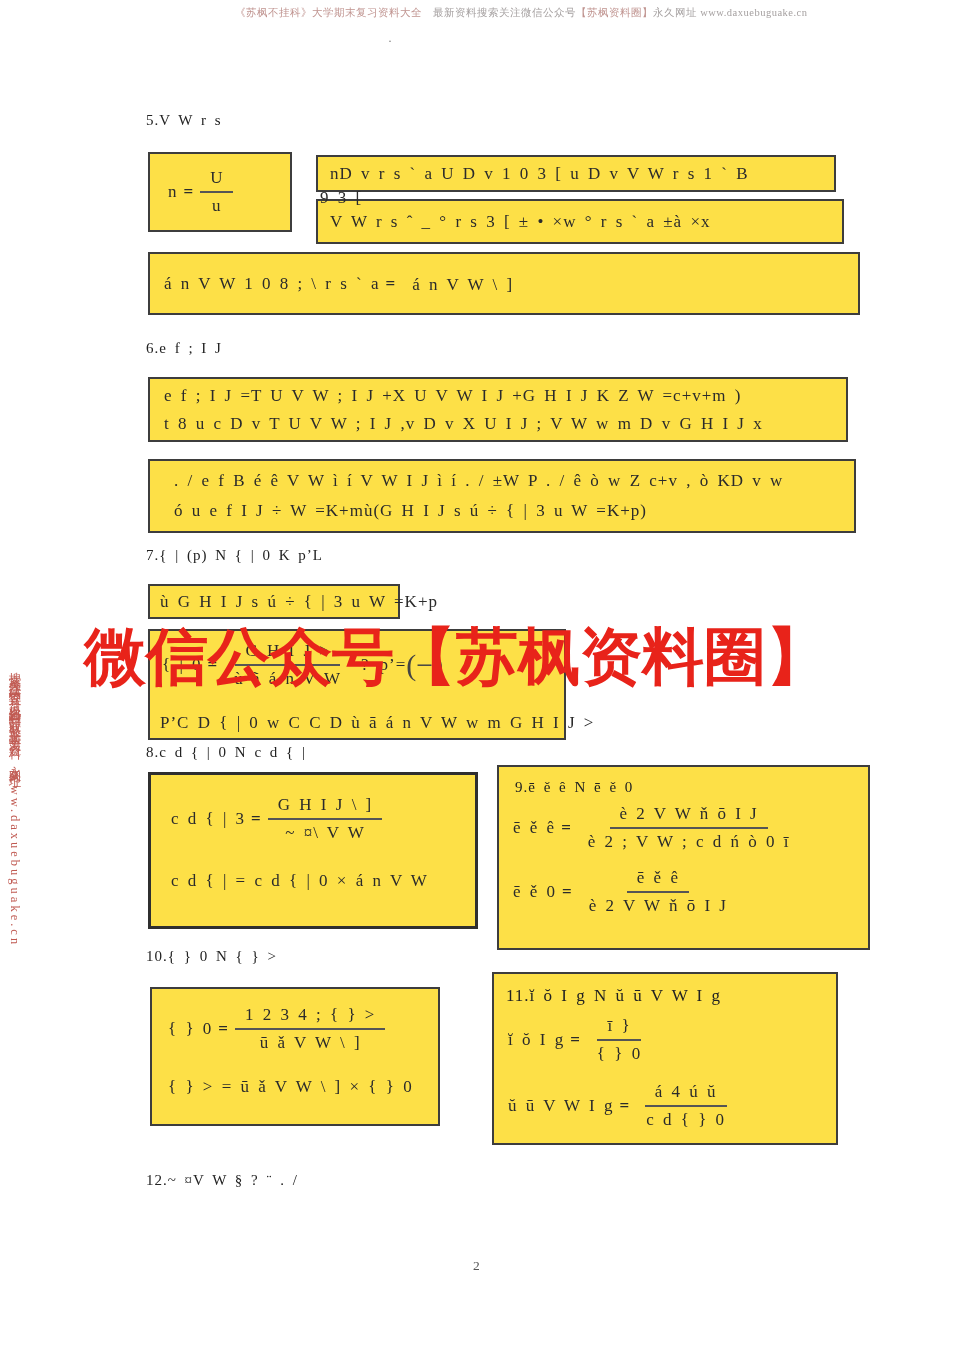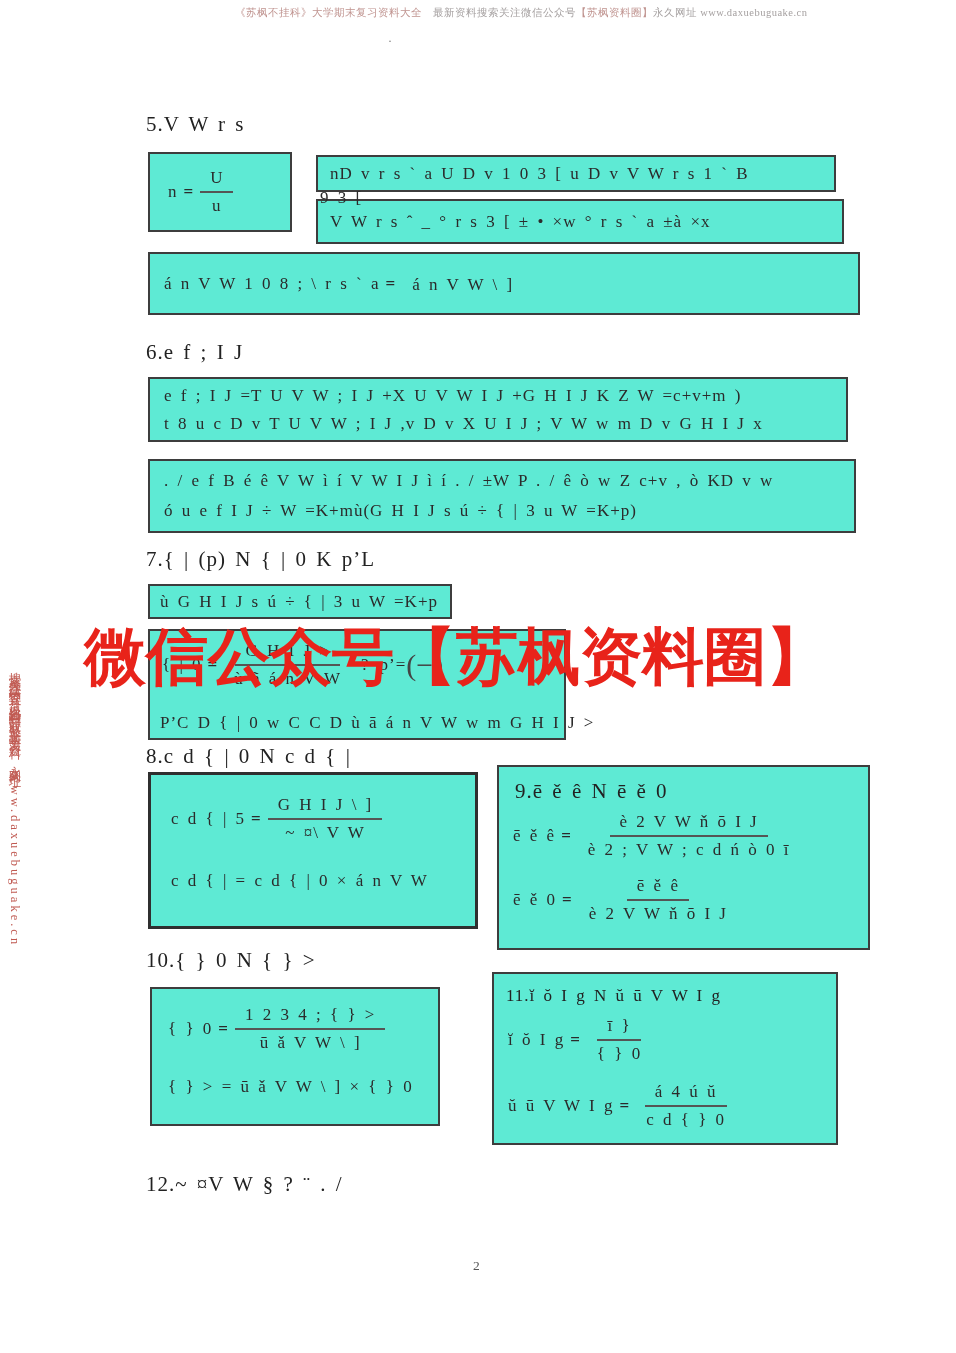--- a/index.html
+++ b/index.html
@@ -2,22 +2,22 @@
 <html><head>
 <meta charset="utf-8">
 <style>
   html,body{margin:0;padding:0;background:#ffffff;}
   .page{position:relative;width:956px;height:1353px;background:#ffffff;overflow:hidden;
         font-family:"Liberation Serif","DejaVu Serif",serif;color:#2b2b2b;}
   .header{position:absolute;left:235px;top:6px;font-size:10.5px;letter-spacing:.5px;white-space:nowrap;}
   .hdr-gray{color:#a5a0a0;}
   .hdr-red{color:#c09490;}
   .stray{position:absolute;left:388px;top:34px;font-size:12px;color:#777;}
-  .heading{position:absolute;font-size:21px;letter-spacing:1px;word-spacing:3px;white-space:nowrap;color:#222;}
-  .box{position:absolute;border:2px solid #3d3d3d;background:#5eead4;box-sizing:border-box;}
+  .heading{position:absolute;font-size:15px;letter-spacing:1px;word-spacing:3px;white-space:nowrap;color:#222;}
+  .box{position:absolute;border:2px solid #3d3d3d;background:#fde047;box-sizing:border-box;}
   .fxtext{font-size:17px;letter-spacing:1px;word-spacing:3px;white-space:nowrap;color:#2b2b2b;}
   .rowflex{display:flex;align-items:center;}
   .frac{display:inline-flex;flex-direction:column;align-items:center;vertical-align:middle;}
   .frac .num{padding:0 10px 3px;border-bottom:2px solid #555;text-align:center;}
   .frac .den{padding:3px 10px 0;text-align:center;}
   .eq{font-weight:bold;margin:0 6px;}
   .overlap{position:absolute;z-index:3;}
   .watermark{position:absolute;left:84px;top:622px;z-index:6;font-size:62px;font-weight:bold;
              color:#e8231a;white-space:nowrap;letter-spacing:0;line-height:1.15;}
   .sidetext{position:absolute;left:6px;top:662px;z-index:6;writing-mode:vertical-rl;
@@ -63,28 +63,28 @@
     </span>
   </div>
 
   <div class="heading" style="left:146px;top:340px">6.e f ; I J</div>
 
   <div class="box two-line" style="left:148px;top:377px;width:700px;height:65px;padding-left:14px;">
     <div class="fxtext" style="line-height:28px">e f ; I J  =T U V W ; I J  +X U V W I J  +G H I J    K Z   W =c+v+m )</div>
     <div class="fxtext" style="line-height:28px">t 8 u c D v T U V W ; I J    ,v   D v X U I J ; V W w   m D v G H I J   x</div>
   </div>
 
-  <div class="box two-line" style="left:148px;top:459px;width:708px;height:74px;padding-left:14px;">
+  <div class="box two-line" style="left:148px;top:459px;width:708px;height:74px;padding-left:24px;">
     <div class="fxtext" style="line-height:30px">. / e f B é ê V W ì í V W I J ì í    . / ±W P . / ê ò   w Z   c+v , ò   KD v w</div>
     <div class="fxtext" style="line-height:30px">ó u    e f I J ÷   W =K+mù(G H I J s ú ÷ {   | 3 u    W =K+p)</div>
   </div>
 
   <div class="heading" style="left:146px;top:547px">7.{ |  (p) N {  | 0 K   p’L</div>
 
-  <div class="box rowflex" style="left:148px;top:584px;width:304px;height:35px;padding-left:10px;">
+  <div class="box rowflex" style="left:148px;top:584px;width:252px;height:35px;padding-left:10px;">
     <span class="fxtext">ù G H I J s ú ÷ {   | 3 u    W =K+p</span>
   </div>
 
   <div class="box" style="left:148px;top:629px;width:418px;height:111px;">
     <div class="rowflex" style="position:absolute;left:12px;top:10px;">
       <span class="fxtext">{  | 0</span>
       <span class="fxtext eq">=</span>
       <span class="frac fxtext">
         <span class="num">G H I J &gt;</span>
         <span class="den">ù ã á n V W</span>
@@ -97,21 +97,21 @@
   </div>
 
   <div class="watermark">微信公众号【苏枫资料圈】</div>
 
   <div class="sidetext">搜索关注微信公众号【苏枫资料圈】获取最新大学复习资料，永久网址 www.daxuebuguake.cn</div>
 
   <div class="heading" style="left:146px;top:744px">8.c d {  | 0 N c d {  |</div>
 
   <div class="box" style="left:148px;top:772px;width:330px;height:157px;border-width:3px;border-color:#2f2f2f;">
     <div class="rowflex" style="margin:20px 0 0 20px;">
-      <span class="fxtext">c d {  | 5</span>
+      <span class="fxtext">c d {  | 3</span>
       <span class="fxtext eq">=</span>
       <span class="frac fxtext">
         <span class="num">G H I J \ ]</span>
         <span class="den">~ ¤\ V W</span>
       </span>
     </div>
     <div class="fxtext" style="margin:28px 0 0 20px;">c d {  |    = c d {  | 0    × á n V W</div>
   </div>
 
   <div class="box" style="left:497px;top:765px;width:373px;height:185px;">

